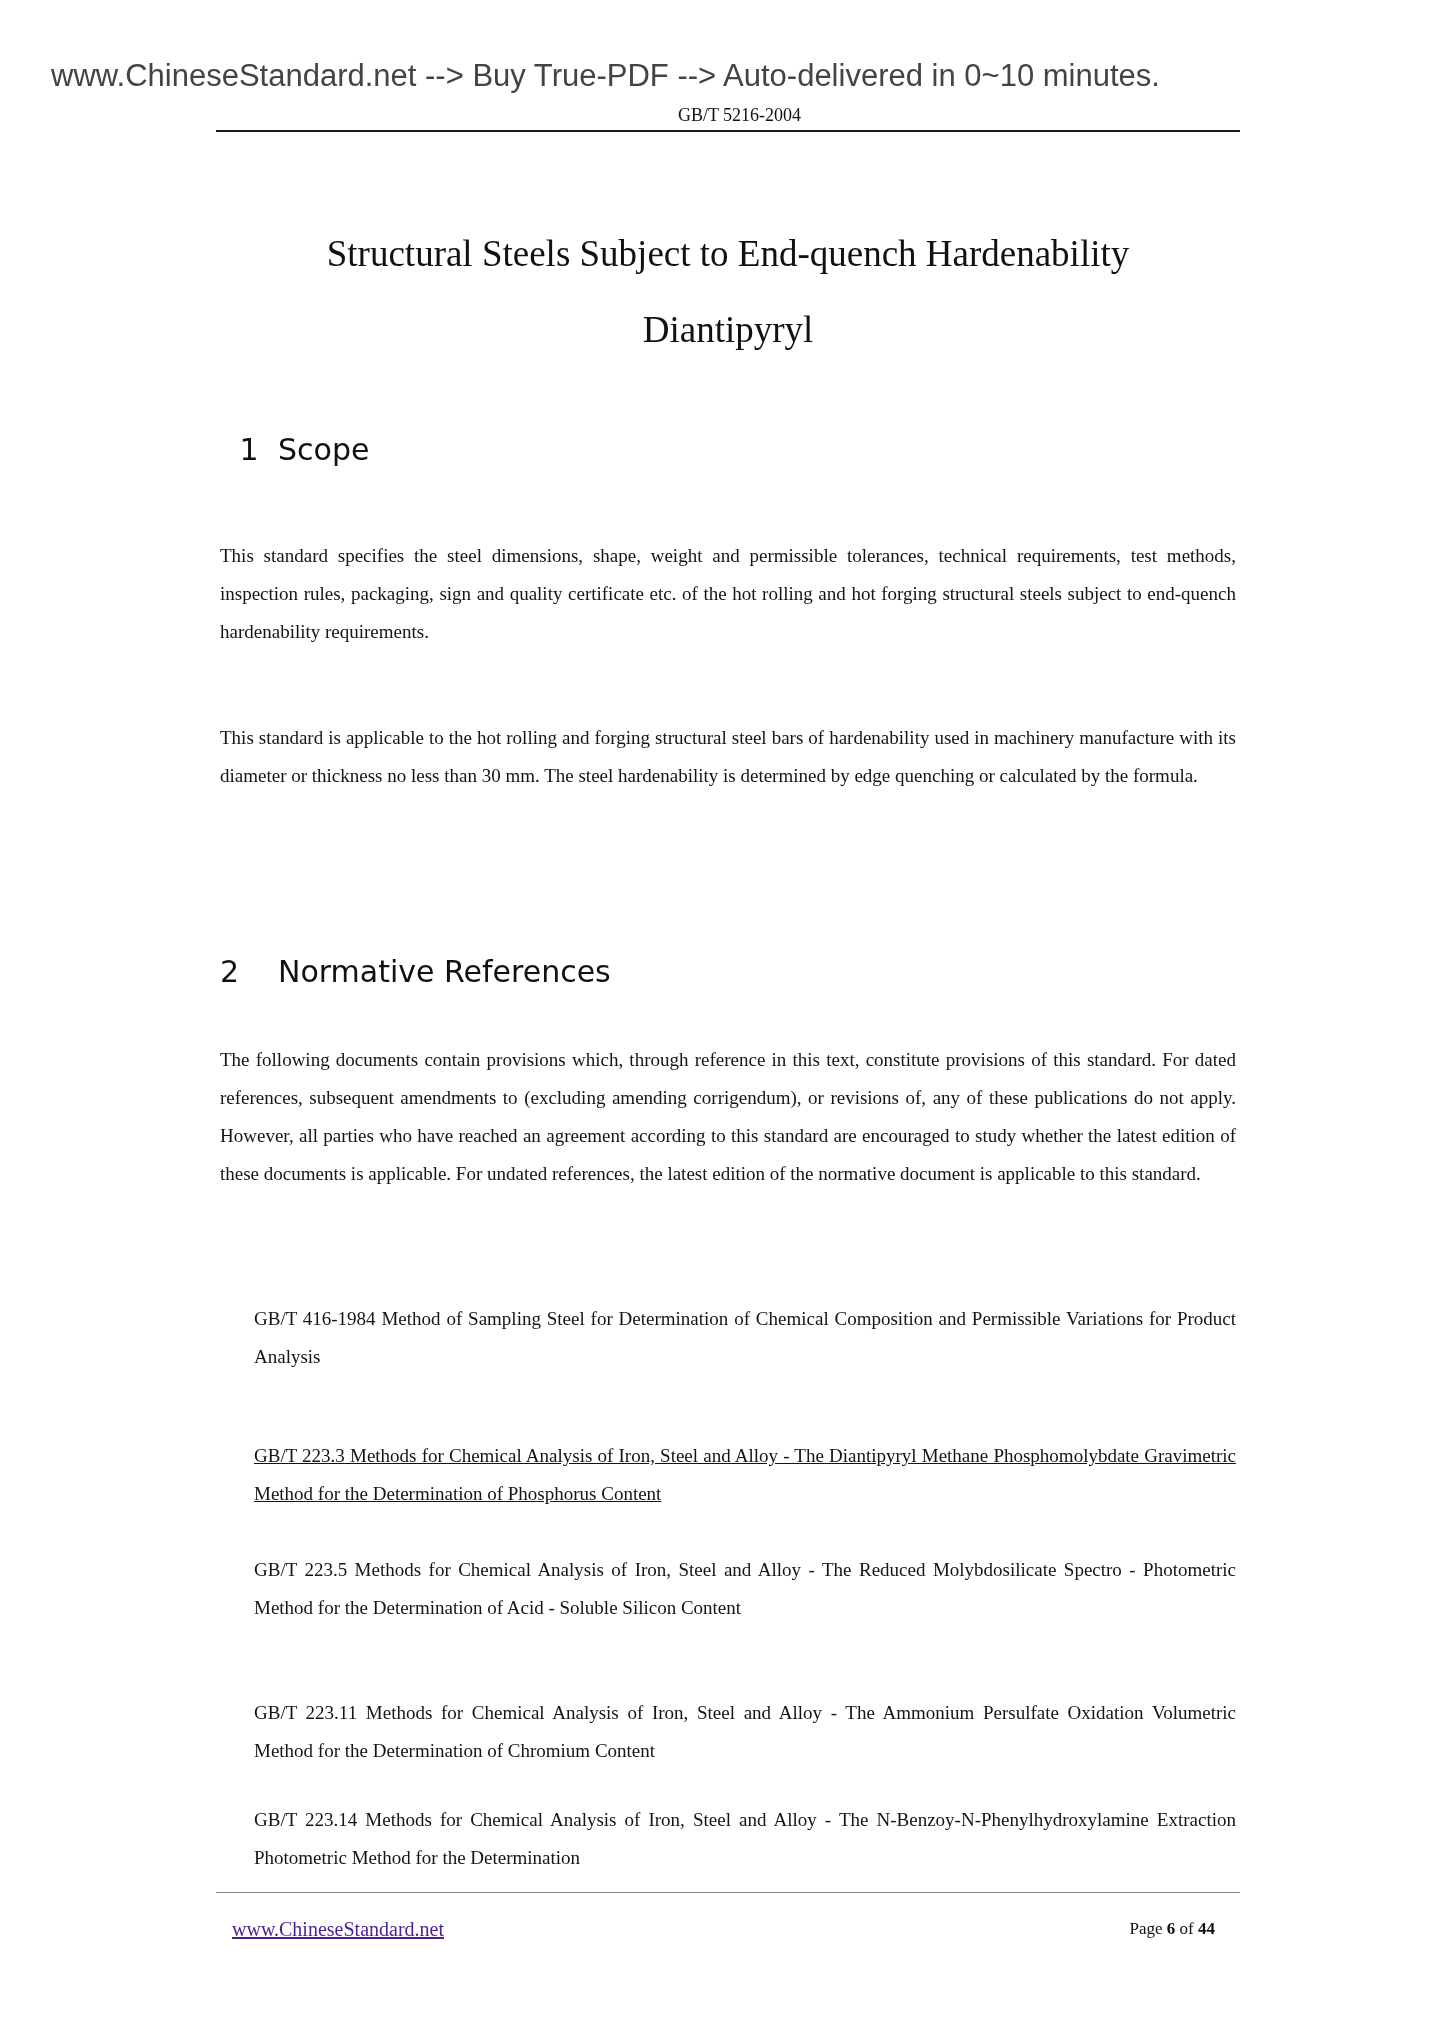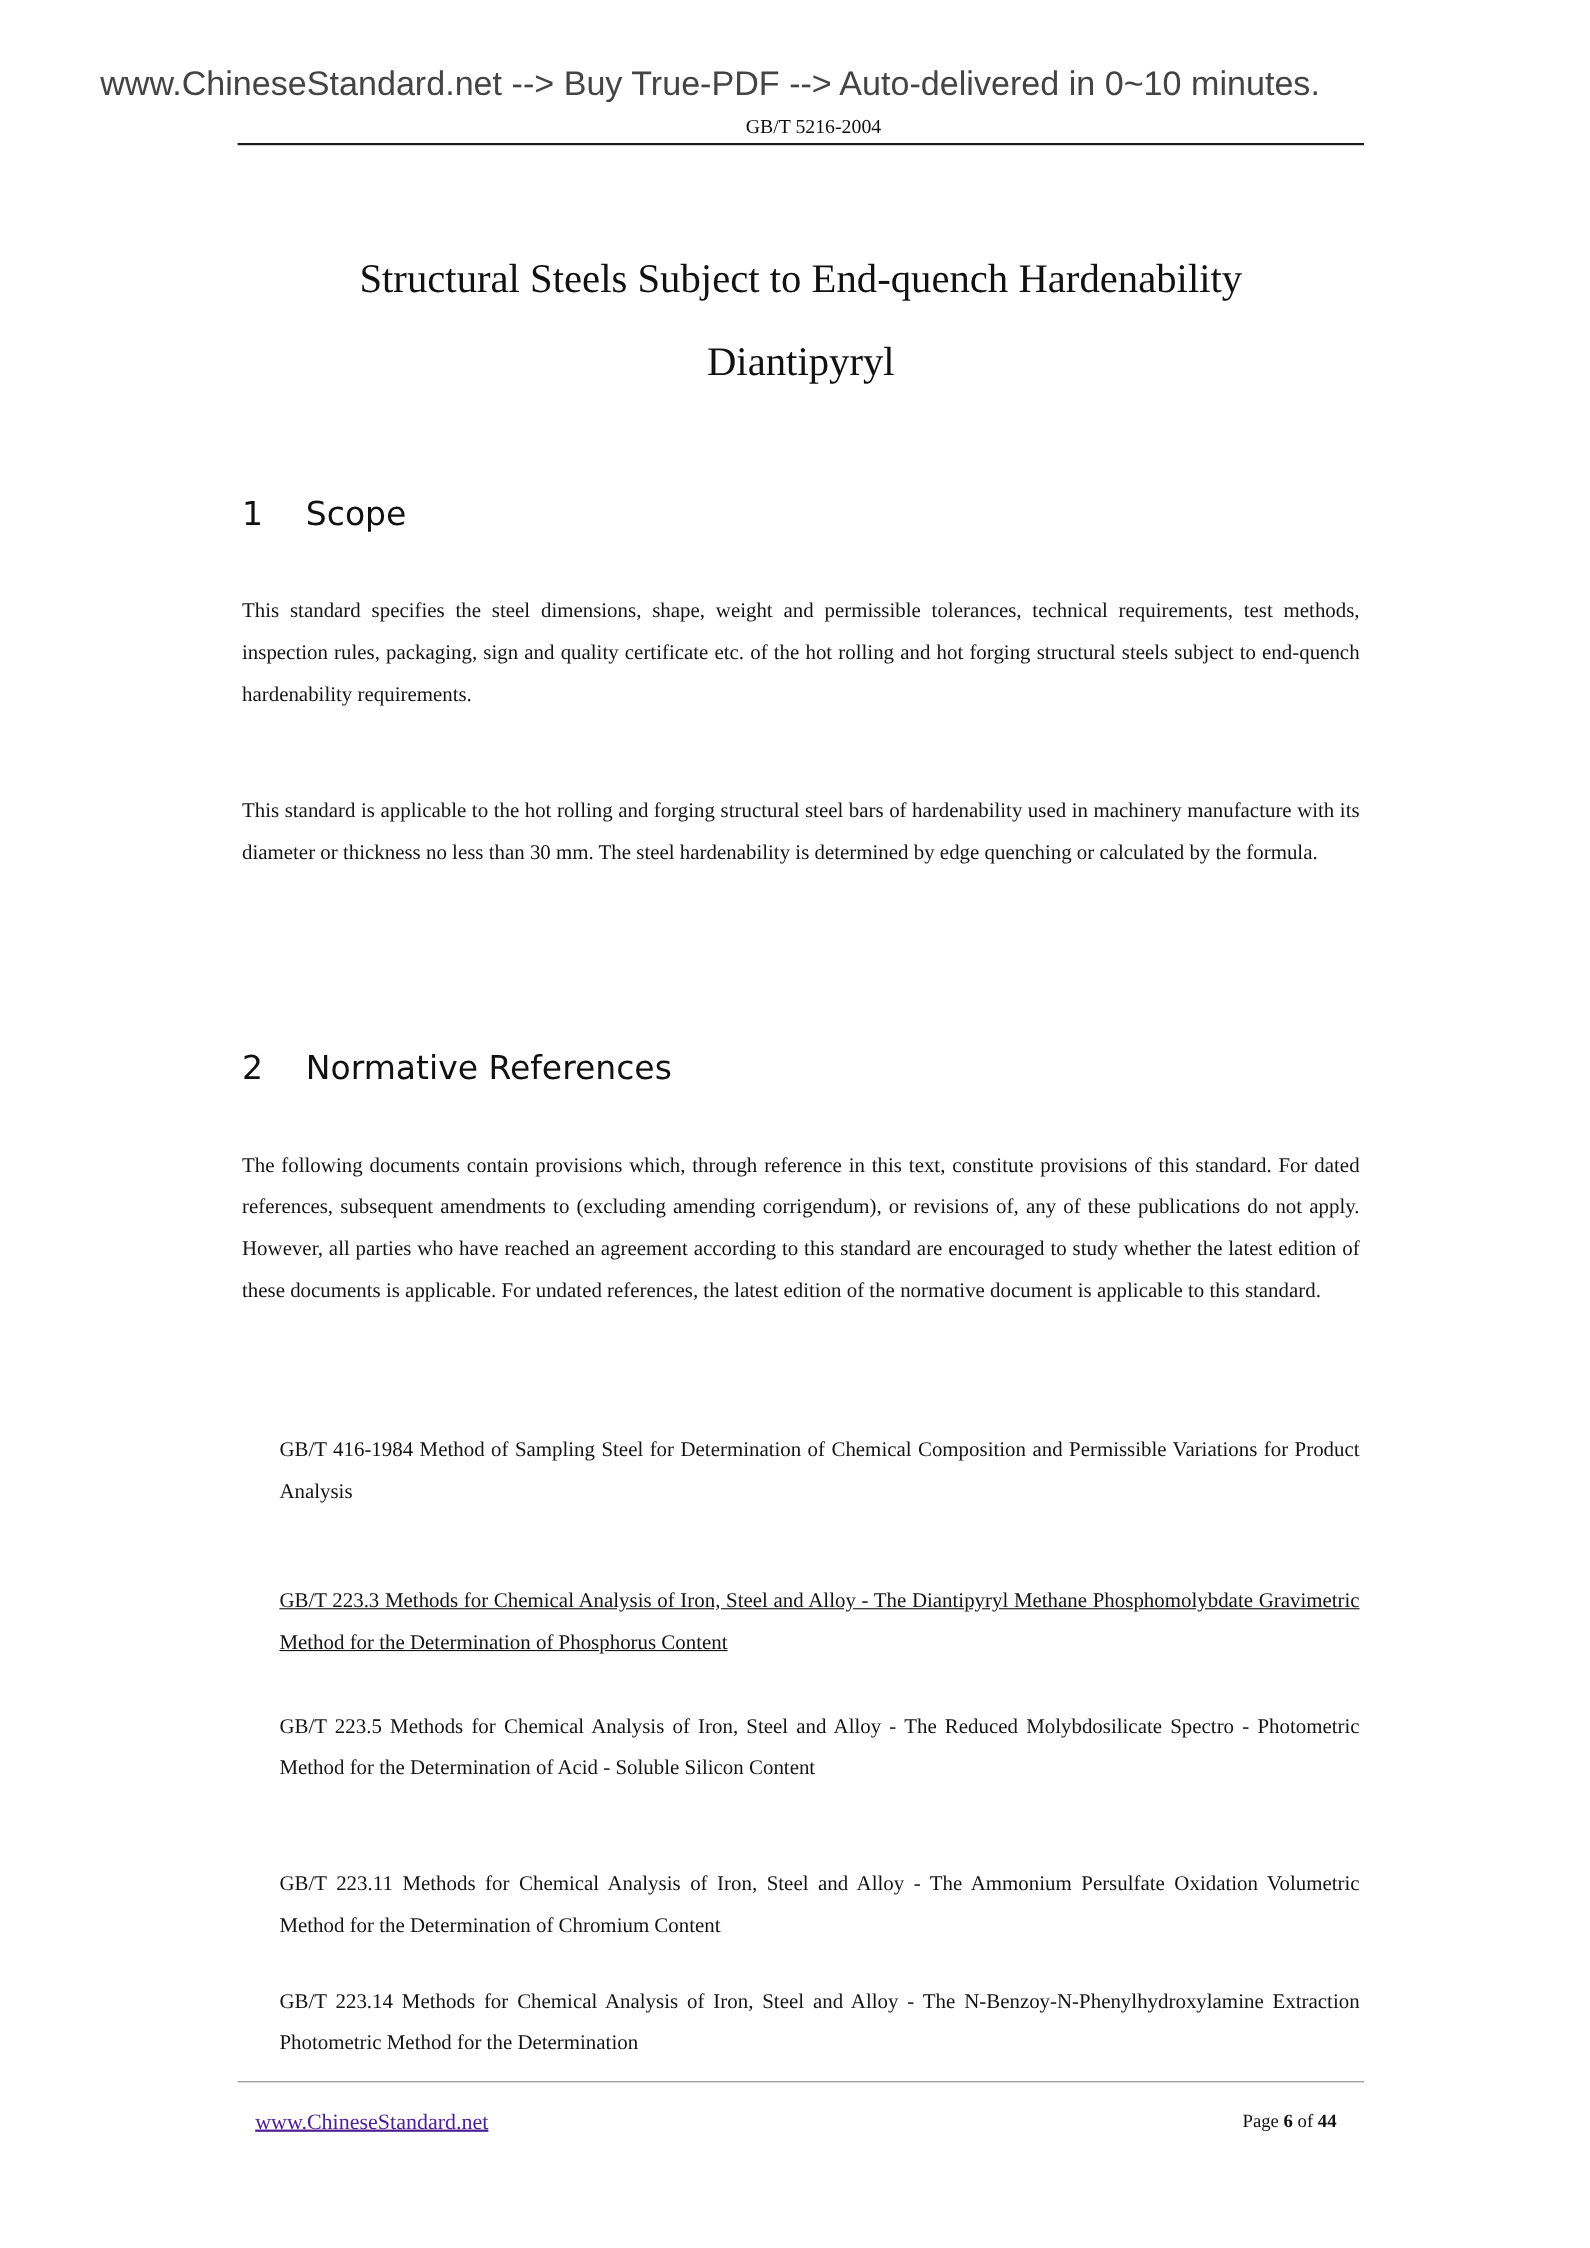--- a/index.html
+++ b/index.html
@@ -1,21 +1,21 @@
 <!DOCTYPE html>
 <html><head>
 <meta charset="utf-8">
 <style>
   html, body { margin: 0; padding: 0; background: #ffffff; }
   body { width: 1445px; height: 2044px; position: relative; overflow: hidden; }
   .abs { position: absolute; }
   .banner {
     left: 0; width: 1211px; top: 58px; text-align: center;
     font-family: "Liberation Sans", sans-serif; font-size: 31px; color: #444444;
-    line-height: 36px; white-space: nowrap; margin-left: 40px;
+    line-height: 36px; white-space: nowrap;
   }
   .doc-code {
     left: 0; width: 1445px; top: 104px; text-align: center;
     font-family: "Liberation Serif", serif; font-size: 18px; color: #111111; line-height: 22px; padding-left: 17px;
   }
   .header-rule { left: 216px; width: 1024px; top: 130px; height: 2px; background: #1a1a1a; }
   .title {
     left: 216px; width: 1024px; text-align: center;
     font-family: "Liberation Serif", serif; font-size: 37px; color: #111111; line-height: 44px; margin-top: 44px;
   }
@@ -44,21 +44,21 @@
 </head>
 <body>
 
 <div class="abs banner">www.ChineseStandard.net --&gt; Buy True-PDF --&gt; Auto-delivered in 0~10 minutes.</div>
 <div class="abs doc-code">GB/T 5216-2004</div>
 <div class="abs header-rule"></div>
 
 <div class="abs title" style="top:188px;">Structural Steels Subject to End-quench Hardenability</div>
 <div class="abs title" style="top:264px;">Diantipyryl</div>
 
-<div class="abs heading" style="top:448px;">
+<div class="abs heading" style="top:430px;text-align:center;">
   <span class="num">1</span><span>Scope</span>
 </div>
 <p class="abs para body" style="top:537px;">This standard specifies the steel dimensions, shape, weight and permissible tolerances, technical requirements, test methods, inspection rules, packaging, sign and quality certificate etc. of the hot rolling and hot forging structural steels subject to end-quench hardenability requirements.</p>
 <p class="abs para body" style="top:719px;">This standard is applicable to the hot rolling and forging structural steel bars of hardenability used in machinery manufacture with its diameter or thickness no less than 30 mm. The steel hardenability is determined by edge quenching or calculated by the formula.</p>
 
 <div class="abs heading" style="top:952px;">
   <span class="num">2</span><span>Normative References</span>
 </div>
 <p class="abs para body" style="top:1041px;">The following documents contain provisions which, through reference in this text, constitute provisions of this standard. For dated references, subsequent amendments to (excluding amending corrigendum), or revisions of, any of these publications do not apply. However, all parties who have reached an agreement according to this standard are encouraged to study whether the latest edition of these documents is applicable. For undated references, the latest edition of the normative document is applicable to this standard.</p>
 

